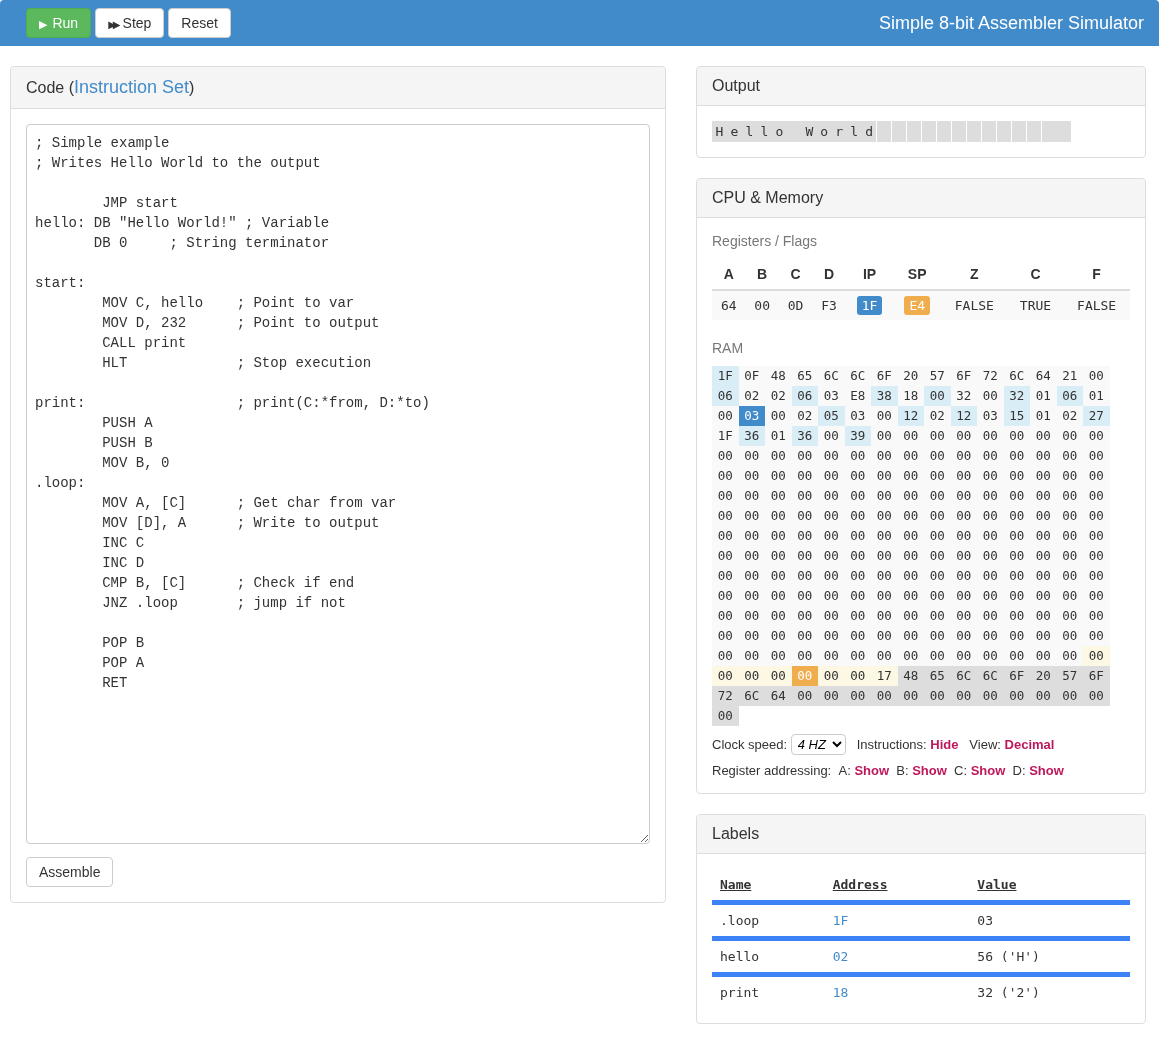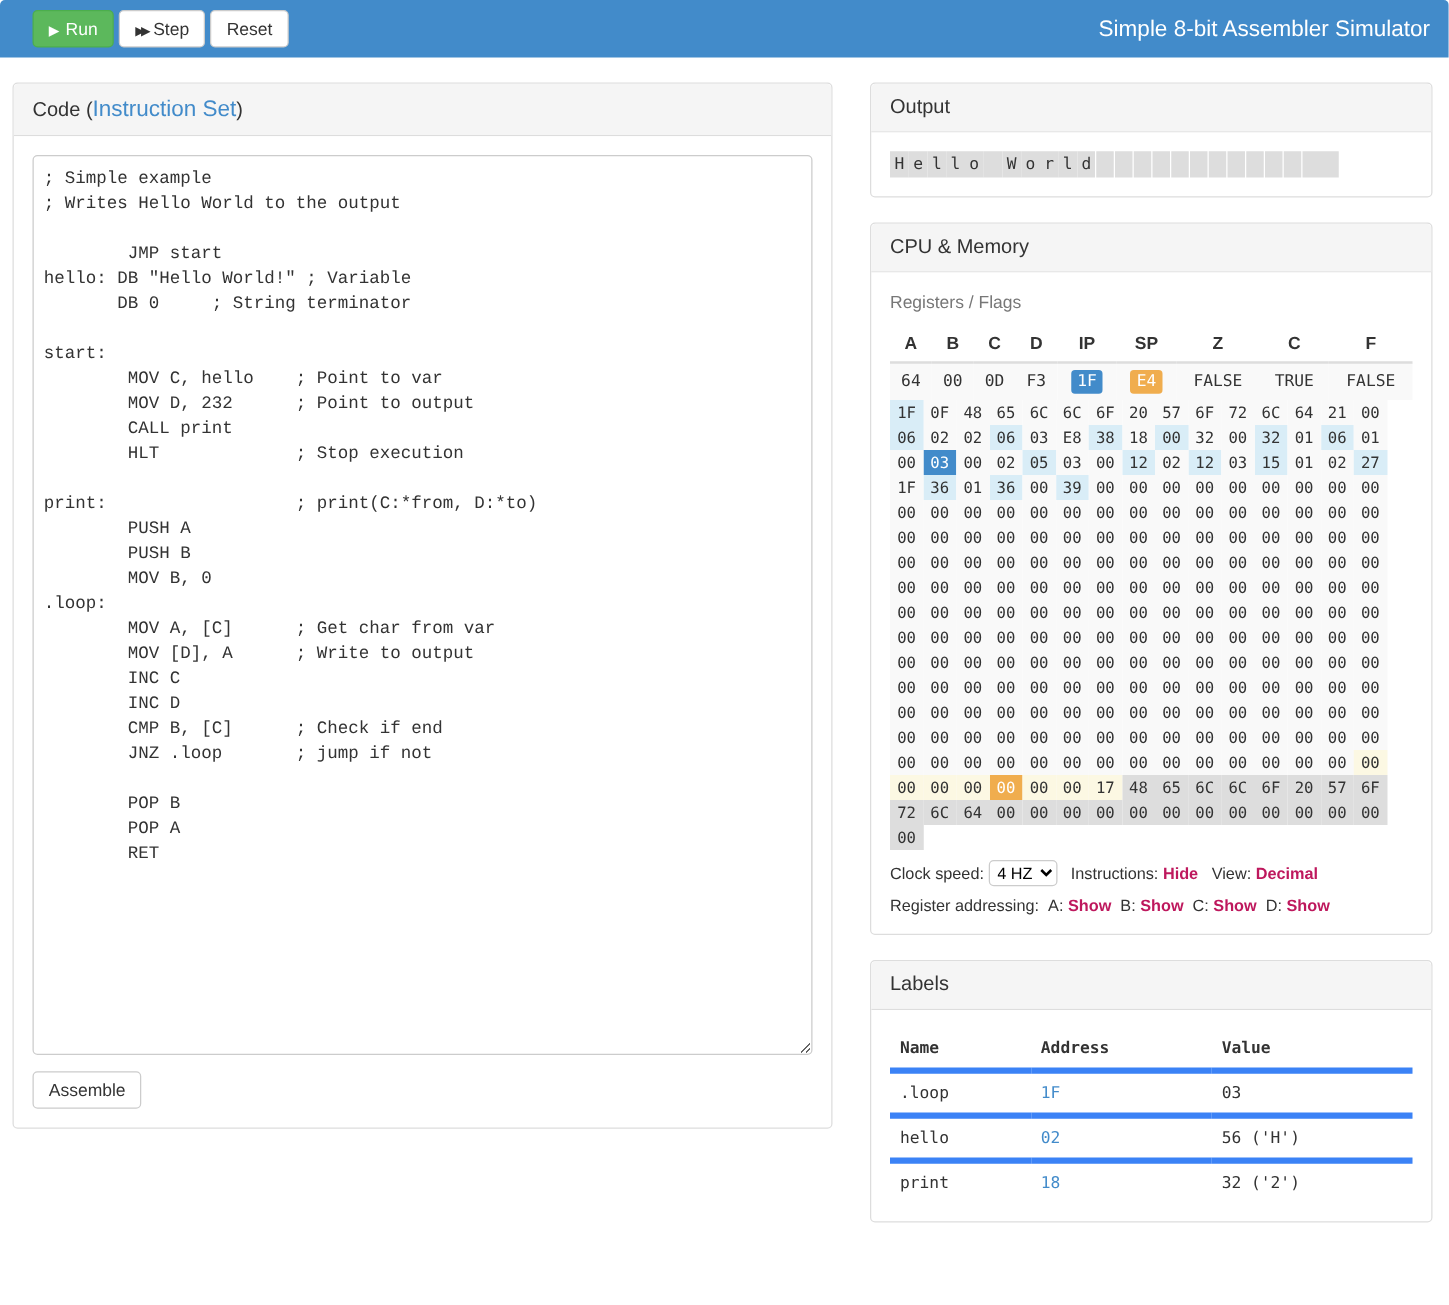--- a/index.html
+++ b/index.html
@@ -123,24 +123,25 @@
   .ram-cell.hl-sp-light { background: #fcf8e3; }
   .ram-cell.hl-output { background: #ddd; }
   .controls-row { margin-top: 8px; font-size: 13px; color:#333;}
   .controls-row a { color: #be185d; text-decoration: none; cursor:pointer;font-weight:bold;}
   select.clock {
     font-size: 13px;
     border: 1px solid #ccc;
     border-radius: 4px;
     padding: 1px 2px;
     background: #fff;
+    font-style: italic;
   }
   
   table.labels { width: 100%; border-collapse: collapse; font-family: Menlo, Monaco, Consolas, monospace; font-size: 13px;}
-  table.labels th { text-align: left; padding: 8px; border-bottom: 2px solid #ddd; font-family: inherit; font-weight:bold;}
+  table.labels th { text-align: left; padding: 8px; border-bottom: 2px solid #ddd; font-family: inherit; font-weight:bold;text-decoration:underline;}
   table.labels td { padding: 8px; border-top: 5px solid #3b82f6; }
   table.labels td a { color: #428bca; text-decoration: none; }
   .play-icon::before{content:"▶"; font-size:11px;}
   .step-icon::before{content:"▶▶"; font-size:10px; letter-spacing:-3px;}
 </style>
 </head>
 <body>
 
 <div class="navbar">
   <div class="navbar-left">
@@ -261,20 +262,21 @@
                 <td>F3</td>
                 <td><span class="badge-ip">1F</span></td>
                 <td><span class="badge-sp">E4</span></td>
                 <td>FALSE</td>
                 <td>TRUE</td>
                 <td>FALSE</td>
               </tr>
             </tbody>
         </table>
 
+        <p class="section-label" style="margin-top:20px">RAM</p>
         <div class="ram-grid" id="ram-grid">
             <div class="ram-cell hl-lightblue">1F</div>
             <div class="ram-cell">0F</div>
             <div class="ram-cell">48</div>
             <div class="ram-cell">65</div>
             <div class="ram-cell">6C</div>
             <div class="ram-cell">6C</div>
             <div class="ram-cell">6F</div>
             <div class="ram-cell">20</div>
             <div class="ram-cell">57</div>

